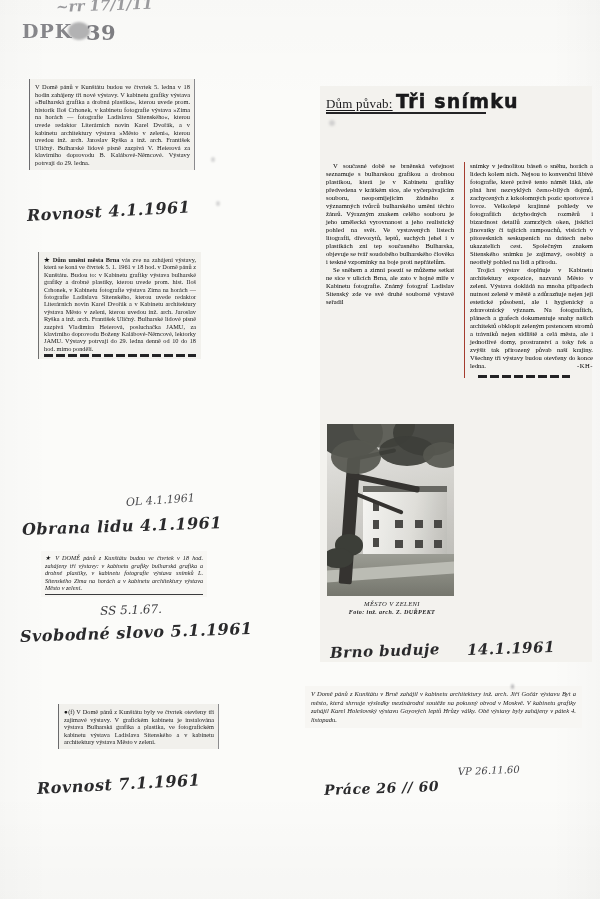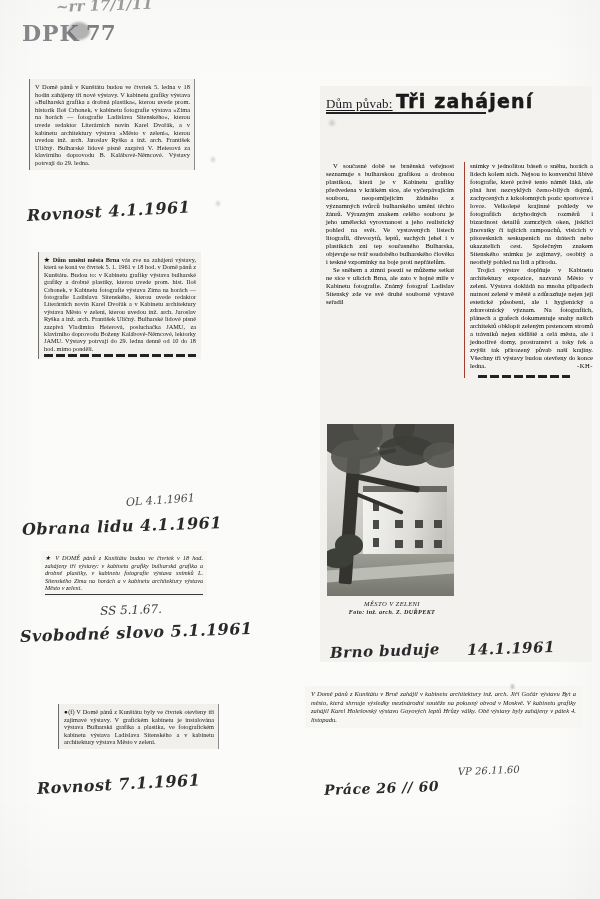--- a/index.html
+++ b/index.html
@@ -188,22 +188,22 @@
   }
 </style>
 </head>
 <body>
 
 <div id="page">
 
   <div id="paper-texture"></div>
 
   <div class="hand hand-faint" style="left:56px; top:-2px; font-size:15px; transform:rotate(-2deg); color:#9a9a9d;">~rr 17/1/11</div>
-  <div class="hand hand-thick" style="left:22px; top:20px; font-size:22px; font-style:normal; letter-spacing:1px; color:#86868a;">DPK</div>
-  <div class="hand hand-thick" style="left:86px; top:20px; font-size:21px; font-style:normal; color:#7e7e82;">77</div>
+  <div class="hand hand-thick" style="left:22px; top:20px; font-size:19px; font-style:normal; letter-spacing:1px; color:#86868a;">DPK</div>
+  <div class="hand hand-thick" style="left:86px; top:20px; font-size:21px; font-style:normal; color:#7e7e82;">39</div>
   <div class="smudge" style="left:68px; top:22px; width:22px; height:18px; background:rgba(90,90,95,.45);"></div>
 
   <div class="clip c1 news-col">
     <span>V Domě pánů v Kunštátu budou ve čtvrtek 5. ledna v 18 hodin zahájeny tři nové výstavy. V kabinetu grafiky výstava »Bulharská grafika a drobná plastika«, kterou uvede prom. historik Iloš Crhonek, v kabinetu fotografie výstava »Zima na horách — fotografie Ladislava Sitenského«, kterou uvede redaktor Literárních novin Karel Dvořák, a v kabinetu architektury výstava »Město v zeleni«, kterou uvedou inž. arch. Jaroslav Ryška a inž. arch. František Uličný. Bulharské lidové písně zazpívá V. Heierová za klavírního doprovodu B. Kalábové-Němcové. Výstavy potrvají do 29. ledna.</span>
   </div>
   <div class="hand hand-thick" style="left:27px; top:206px; font-size:16px; transform:rotate(-3deg);">Rovnost 4.1.1961</div>
 
   <div class="clip c2 news-col">
     <span class="lead">★ Dům umění města Brna</span>
     <span>vás zve na zahájení výstavy, která se koná ve čtvrtek 5. 1. 1961 v 18 hod. v Domě pánů z Kunštátu. Budou to: v Kabinetu grafiky výstava bulharské grafiky a drobné plastiky, kterou uvede prom. hist. Iloš Crhonek, v Kabinetu fotografie výstava Zima na horách — fotografie Ladislava Sitenského, kterou uvede redaktor Literárních novin Karel Dvořák a v Kabinetu architektury výstava Město v zeleni, kterou uvedou inž. arch. Jaroslav Ryška a inž. arch. František Uličný. Bulharské lidové písně zazpívá Vladimíra Heierová, posluchačka JAMU, za klavírního doprovodu Boženy Kalábové-Němcové, lektorky JAMU. Výstavy potrvají do 29. ledna denně od 10 do 18 hod. mimo pondělí.</span>
@@ -221,21 +221,21 @@
 
   <div class="clip c4 news-col">
     <span>●(f) V Domě pánů z Kunštátu byly ve čtvrtek otevřeny tři zajímavé výstavy. V grafickém kabinetu je instalována výstava Bulharská grafika a plastika, ve fotografickém kabinetu výstava Ladislava Sitenského a v kabinetu architektury výstava Město v zeleni.</span>
   </div>
   <div class="hand hand-thick" style="left:37px; top:779px; font-size:16px; transform:rotate(-3deg);">Rovnost 7.1.1961</div>
 
   <div class="article">
 
     <div class="art-title">
       <span style="text-decoration:underline; text-underline-offset:2px;">Dům půvab:</span>
-      <span class="big">Tři zahájení</span>
+      <span class="big">Tři snímku</span>
     </div>
     <div class="art-headrule"></div>
 
 
     <div class="art-cols">
 
       <div class="art-col left">
         <p>V současné době se brněnská veřejnost seznamuje s bulharskou grafikou a drobnou plastikou, která je v Kabinetu grafiky předvedena v krátkém sice, ale vyčerpávajícím souboru, neopomíjejícím žádného z významných tvůrců bulharského umění těchto žánrů. Výrazným znakem celého souboru je jeho umělecká vyrovnanost a jeho realistický pohled na svět. Ve vystavených listech litografií, dřevorytů, leptů, suchých jehel i v plastikách zní tep současného Bulharska, objevuje se tvář soudobého bulharského člověka i teskné vzpomínky na boje proti nepřátelům.</p>
         <p>Se sněhem a zimní poezií se můžeme setkat ne sice v ulicích Brna, ale zato v hojné míře v Kabinetu fotografie. Známý fotograf Ladislav Sitenský zde ve své druhé souborné výstavě seřadil</p>
       </div>

